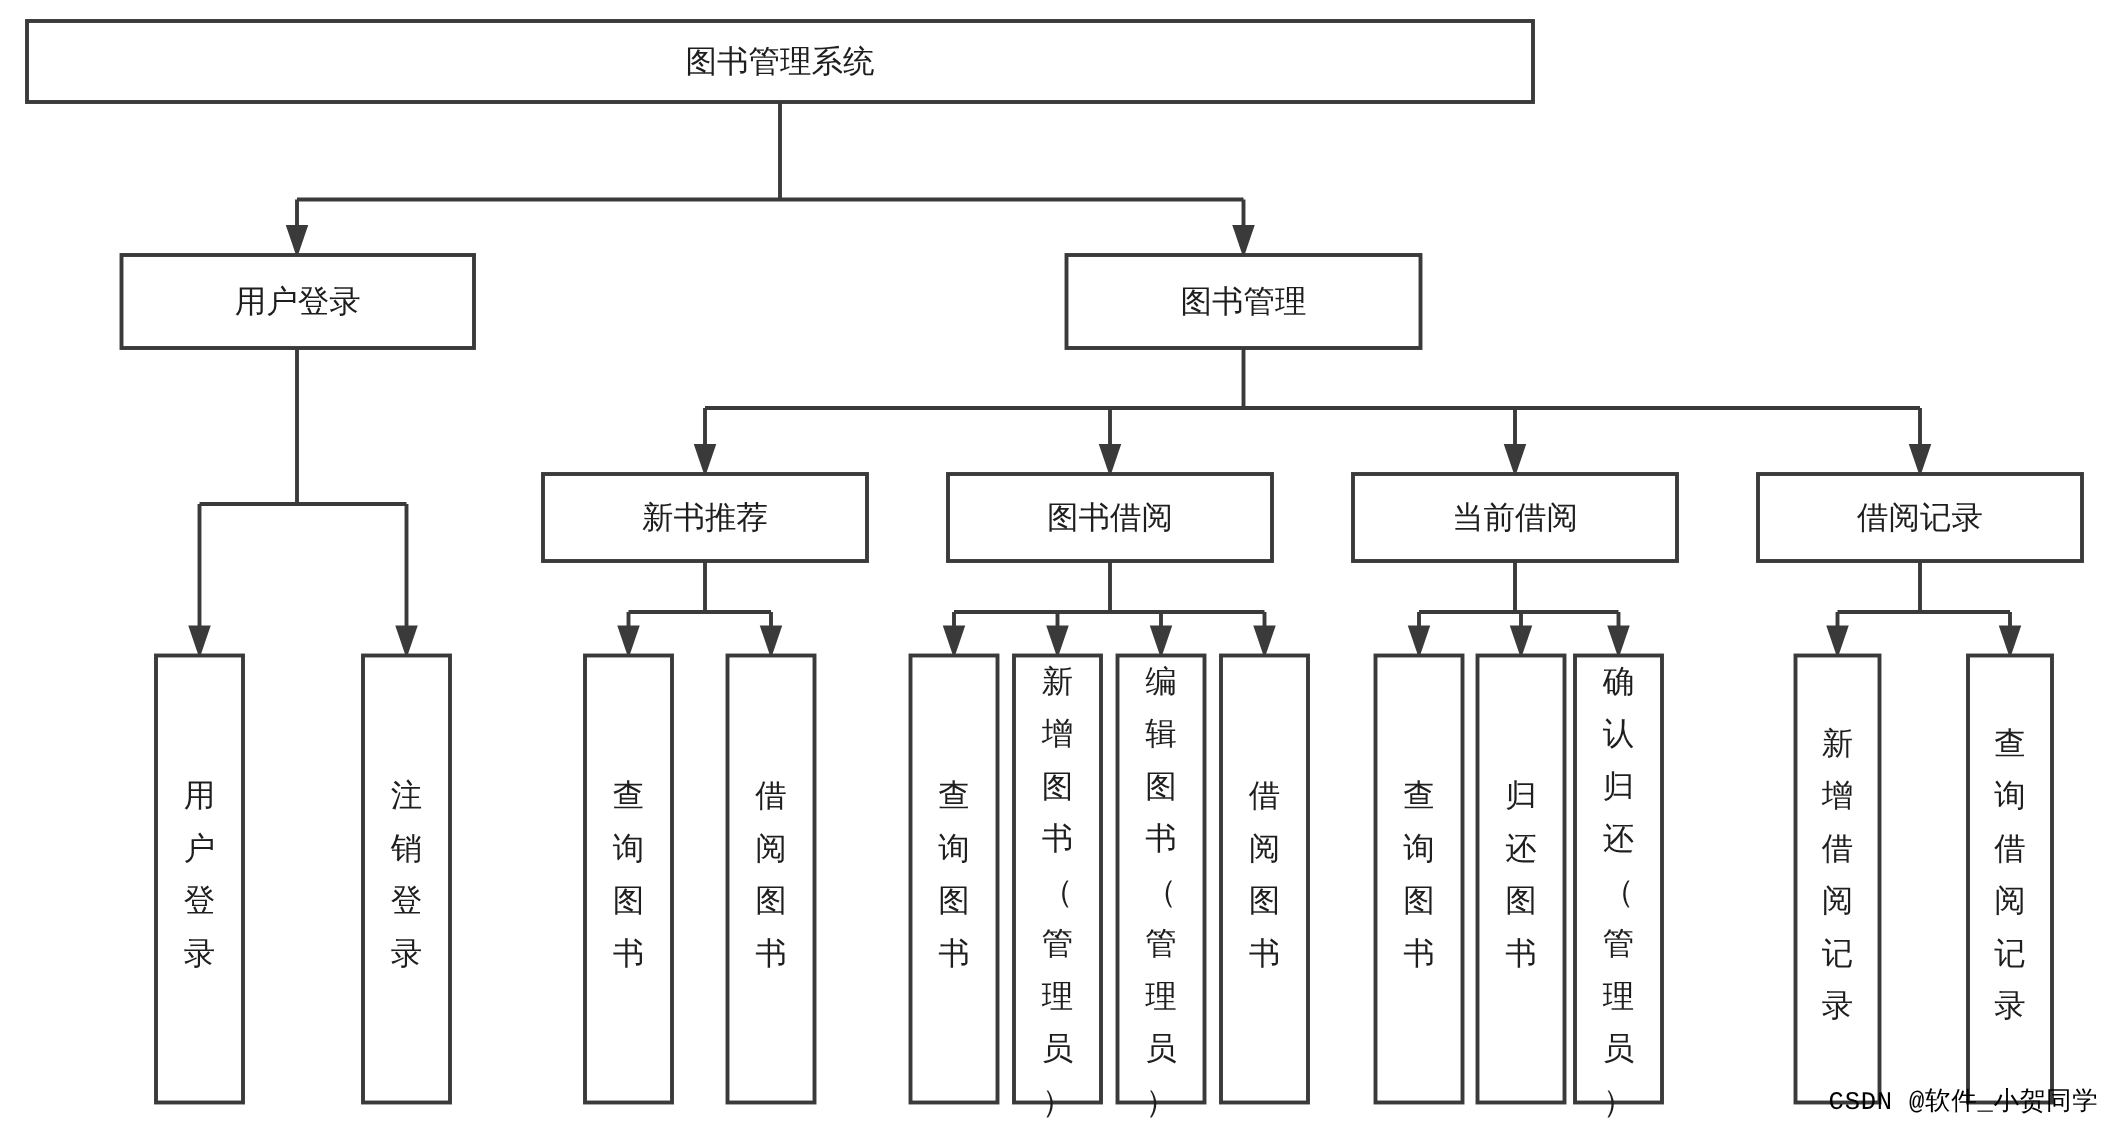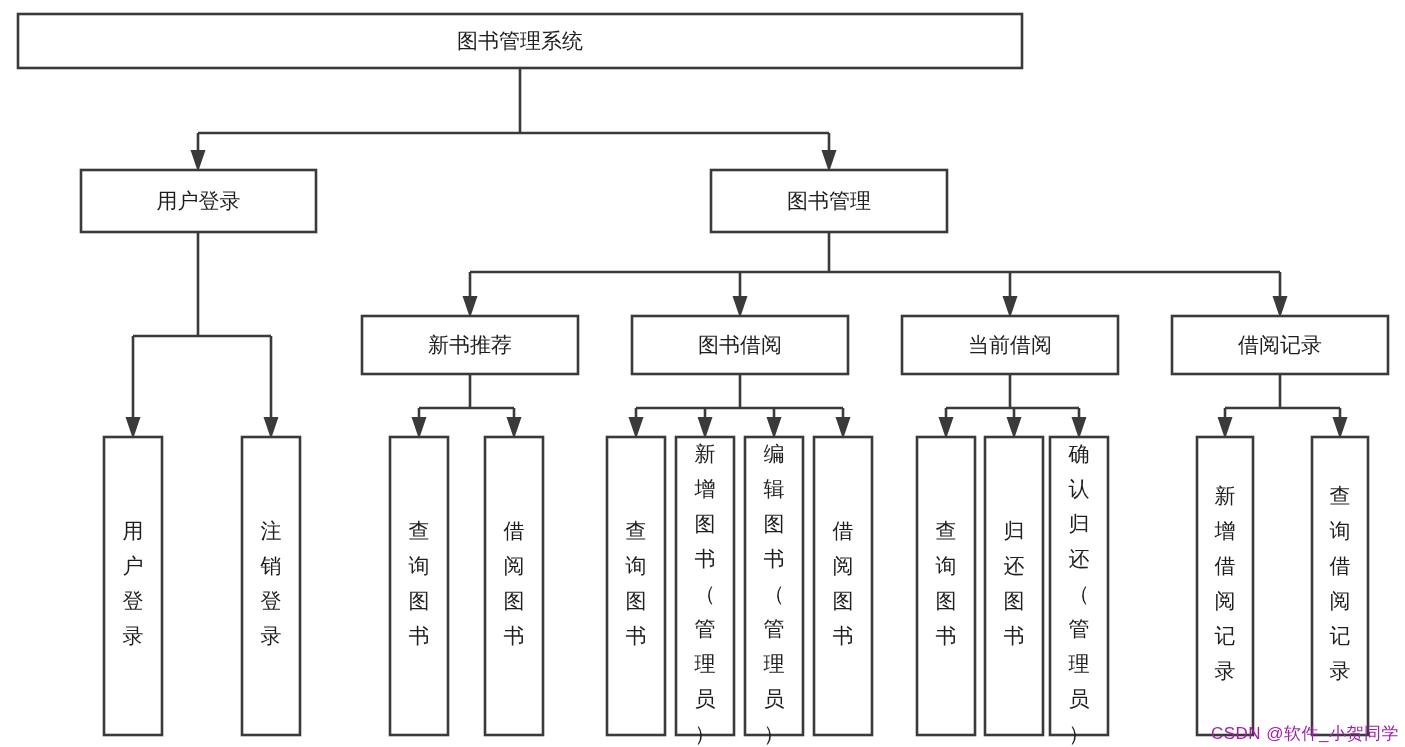--- a/index.html
+++ b/index.html
@@ -23,23 +23,23 @@
     fill:#1e1e1e;
     font-size:21px;
     text-anchor:middle;
   }
   .edge-line{stroke:#3a3a3a;stroke-width:2.6;fill:none;stroke-linecap:butt;}
   .edge-arrow{fill:#3a3a3a;stroke:none;}
   .watermark{
     position:absolute;
     right:6px;
     bottom:2px;
-    font-family:Liberation Sans, sans-serif;
+    font-family:Liberation Mono, monospace;
     font-size:17px;
-    color:#a21caf;
+    color:#000000;
     white-space:nowrap;
     letter-spacing:0.5px;
     pointer-events:none;
   }
 </style>
 </head>
 <body>
 
 <div id="diagram-root">
   <svg id="flow" viewBox="0 0 1405 747">

